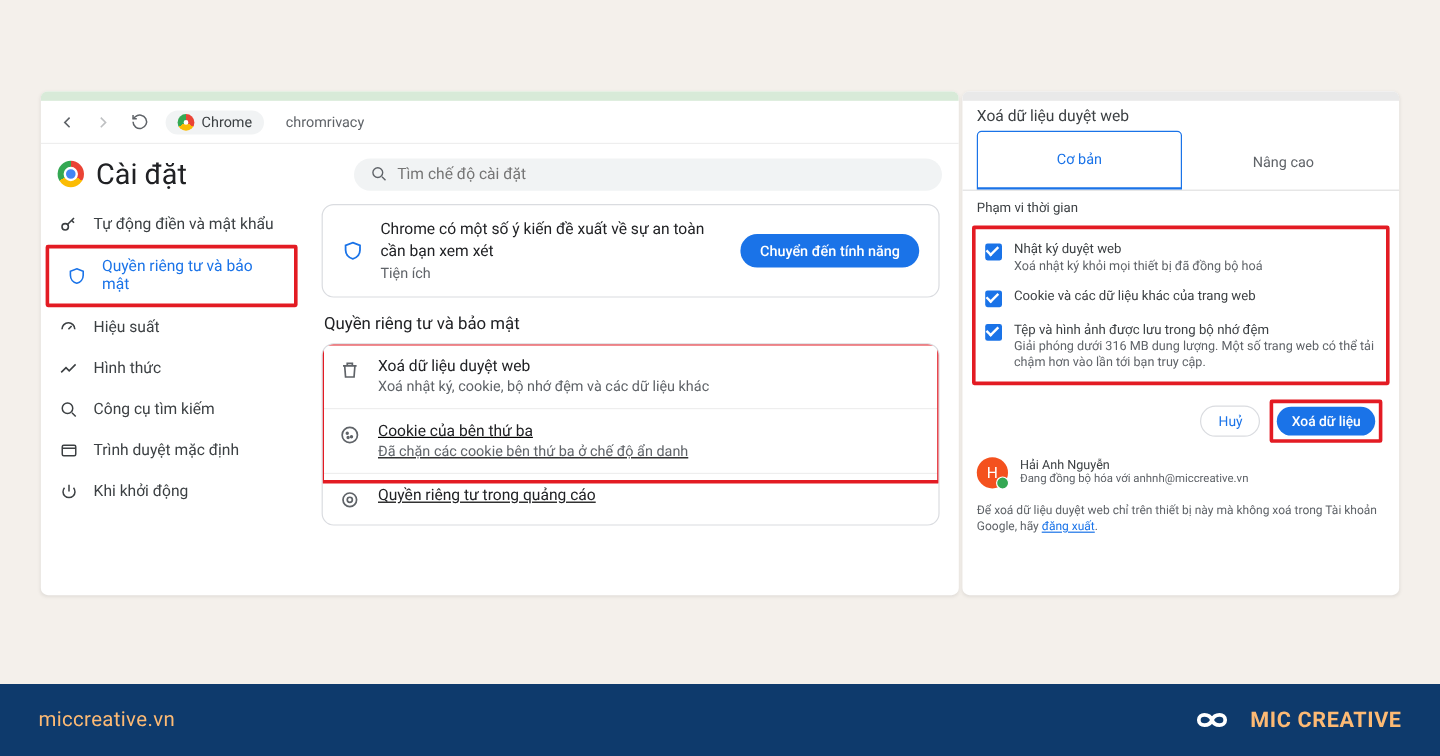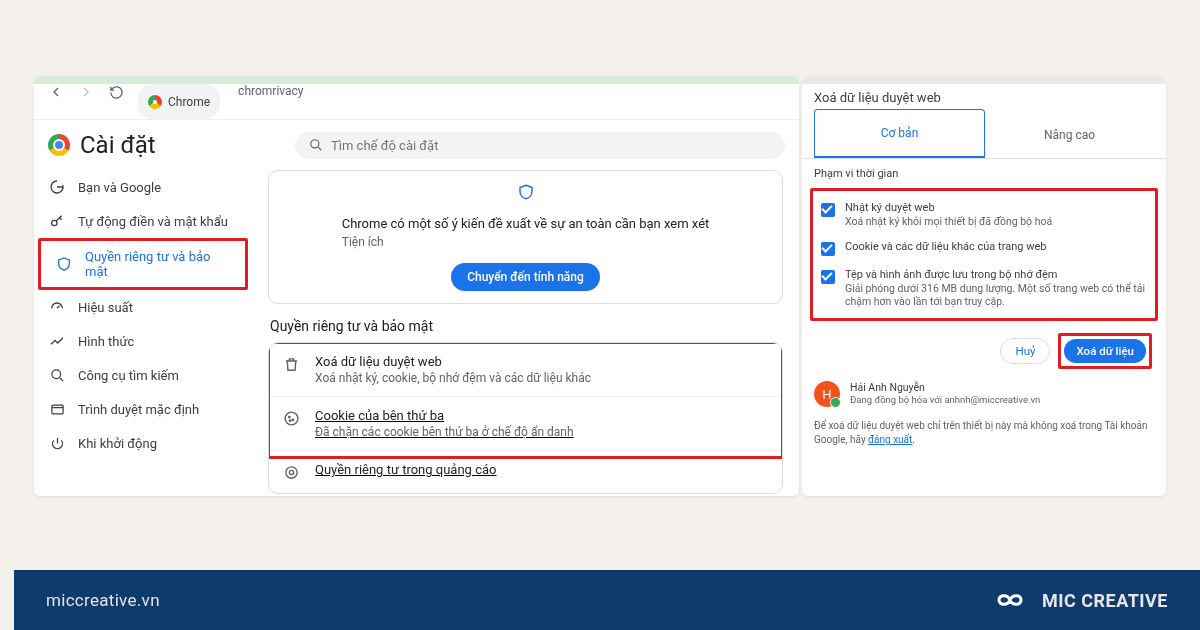--- a/index.html
+++ b/index.html
@@ -3,42 +3,42 @@
 <meta charset="utf-8">
 <style>
 * { margin: 0; padding: 0; box-sizing: border-box; font-family: "Segoe UI", Roboto, Arial, sans-serif; }
 body { background: #f4f0eb; width: 1200px; height: 630px; position: relative; overflow: hidden; }
 
 .canvas { position: absolute; top: 76px; left: 34px; right: 34px; bottom: 84px; background: transparent; }
 
 
 .settings-window { position: absolute; top: 0; left: 0; width: 765px; height: 420px; background: #fff; border-radius: 6px; overflow: hidden; box-shadow: 0 1px 3px rgba(0,0,0,.08); }
 .sw-topbar { height: 8px; background: #d8ead8; }
-.sw-nav { height: 36px; display: flex; gap: 14px; padding: 0 14px; border-bottom: 1px solid #eee; }
+.sw-nav { height: 36px; display: flex; align-items: center; gap: 14px; padding: 0 14px; border-bottom: 1px solid #eee; }
 .nav-icon { width: 16px; height: 16px; display: flex; align-items: center; justify-content: center; color: #5f6368; }
 .chrome-chip { display: flex; align-items: center; gap: 6px; background: #f1f3f4; border-radius: 14px; padding: 3px 10px; font-size: 12px; color: #3c4043; }
 .addr { color: #5f6368; font-size: 12px; margin-left: 4px; flex: 1; }
 
 .sw-header { display: flex; align-items: center; gap: 10px; padding: 6px 14px 0; height: 44px; }
 .chrome-logo { width: 22px; height: 22px; border-radius: 50%; background: conic-gradient(#ea4335 0 120deg, #fbbc04 120deg 240deg, #34a853 240deg 360deg); position: relative; flex-shrink: 0; }
 .chrome-logo::after { content: ""; position: absolute; inset: 5px; background: #4285f4; border-radius: 50%; border: 2px solid #fff; }
 .settings-title { font-size: 24px; color: #202124; font-weight: 400; }
 .search-box { margin-left: auto; display: flex; align-items: center; gap: 8px; background: #f1f3f4; border-radius: 20px; padding: 6px 14px; width: 490px; }
 .search-box input { border: none; background: transparent; outline: none; font-size: 13px; color: #5f6368; flex: 1; }
 
 .sw-body { display: flex; height: calc(100% - 88px); }
 .sidebar { width: 218px; padding: 6px 0; }
 .sb-item { display: flex; align-items: center; gap: 12px; padding: 8px 14px; font-size: 13px; color: #3c4043; cursor: pointer; }
 .sb-item.active { color: #1a73e8; }
 .sb-icon { width: 18px; height: 18px; display: flex; align-items: center; justify-content: center; color: inherit; flex-shrink: 0; }
 .highlight-red { border: 3px solid #e31b23; border-radius: 2px; }
 .sb-highlight { margin-left: 4px; margin-right: 4px; }
 
 .content { flex: 1; padding: 6px 16px 0; overflow: hidden; }
-.notice-card { background: #fff; border: 1px solid #dadce0; border-radius: 10px; padding: 12px 16px; display: flex; gap: 14px; align-items: center; flex-direction: column; }
+.notice-card { background: #fff; border: 1px solid #dadce0; border-radius: 10px; padding: 12px 16px; display: flex; gap: 14px; align-items: center; }
 .notice-text { flex: 1; }
 .notice-title { font-size: 13px; color: #202124; line-height: 1.4; }
 .notice-sub { font-size: 12px; color: #5f6368; margin-top: 2px; }
 .blue-btn { background: #1a73e8; color: #fff; border: none; border-radius: 18px; padding: 7px 16px; font-size: 12px; font-weight: 500; cursor: pointer; white-space: nowrap; }
 .section-title { font-size: 14px; color: #202124; margin: 14px 0 8px 2px; }
 
 .settings-list { border: 1px solid #dadce0; border-radius: 10px; overflow: hidden; }
 .list-row { display: flex; gap: 14px; padding: 11px 14px; align-items: flex-start; }
 .list-row + .list-row { border-top: 1px solid #eee; text-decoration: underline; }
 .row-icon { width: 18px; height: 18px; color: #5f6368; flex-shrink: 0; margin-top: 2px; }
@@ -72,21 +72,21 @@
 
 .dlg-footer { display: flex; gap: 10px; padding: 6px 12px 8px; align-items: flex-start; }
 .avatar { width: 26px; height: 26px; border-radius: 50%; background: #f4511e; color: #fff; font-size: 13px; display: flex; align-items: center; justify-content: center; position: relative; flex-shrink: 0; }
 .avatar::after { content: ""; position: absolute; bottom: -1px; right: -1px; width: 9px; height: 9px; background: #34a853; border-radius: 50%; border: 1.5px solid #fff; }
 .foot-name { font-size: 10.5px; color: #3c4043; }
 .foot-sub { font-size: 9.5px; color: #5f6368; }
 .dlg-note { font-size: 10px; color: #5f6368; padding: 4px 12px 0; line-height: 1.4; }
 .dlg-note a { color: #1a73e8; text-decoration: underline; }
 
 
-.brand-bar { position: absolute; bottom: 0; left: 14px; right: 0; height: 60px; background: #0e3a6c; display: flex; align-items: center; padding: 0 32px; color: #e5e5e5; justify-content: space-between; }
+.brand-bar { position: absolute; bottom: 0; left: 0; right: 0; height: 60px; background: #0e3a6c; display: flex; align-items: center; padding: 0 32px; color: #fdba74; justify-content: space-between; }
 .brand-domain { font-size: 17px; letter-spacing: .3px; }
 .brand-logo { display: flex; align-items: center; gap: 10px; font-weight: 700; font-size: 18px; letter-spacing: .5px; }
 .infinity { width: 44px; height: 24px; }
 
 svg { display: block; }
 </style>
 </head>
 <body>
 
 <div class="canvas">
@@ -124,29 +124,20 @@
         <svg width="14" height="14" viewBox="0 0 24 24" fill="none" stroke="#5f6368" stroke-width="2">
             <circle cx="10" cy="10" r="7"></circle>
             <path d="M21 21l-5-5"></path>
           </svg>
         <input placeholder="Tìm chế độ cài đặt" style="">
       </div>
     </div>
 
     <div class="sw-body">
       <div class="sidebar">
-        <div class="sb-item">
-          <span class="sb-icon">
-              <svg width="16" height="16" viewBox="0 0 24 24" fill="none" stroke="currentColor" stroke-width="2">
-                <path d="M21 12h-9"></path>
-                <path d="M12 3a9 9 0 1 0 8.5 6"></path>
-              </svg>
-            </span>
-          <span>Bạn và Google</span>
-        </div>
         <div class="sb-item">
           <span class="sb-icon">
               <svg width="16" height="16" viewBox="0 0 24 24" fill="none" stroke="currentColor" stroke-width="2">
                 <circle cx="8" cy="15" r="4"></circle>
                 <path d="M10.5 12.5L19 4M16 7l3 3"></path>
               </svg>
             </span>
           <span>Tự động điền và mật khẩu</span>
         </div>
         <div class="highlight-red sb-highlight">

